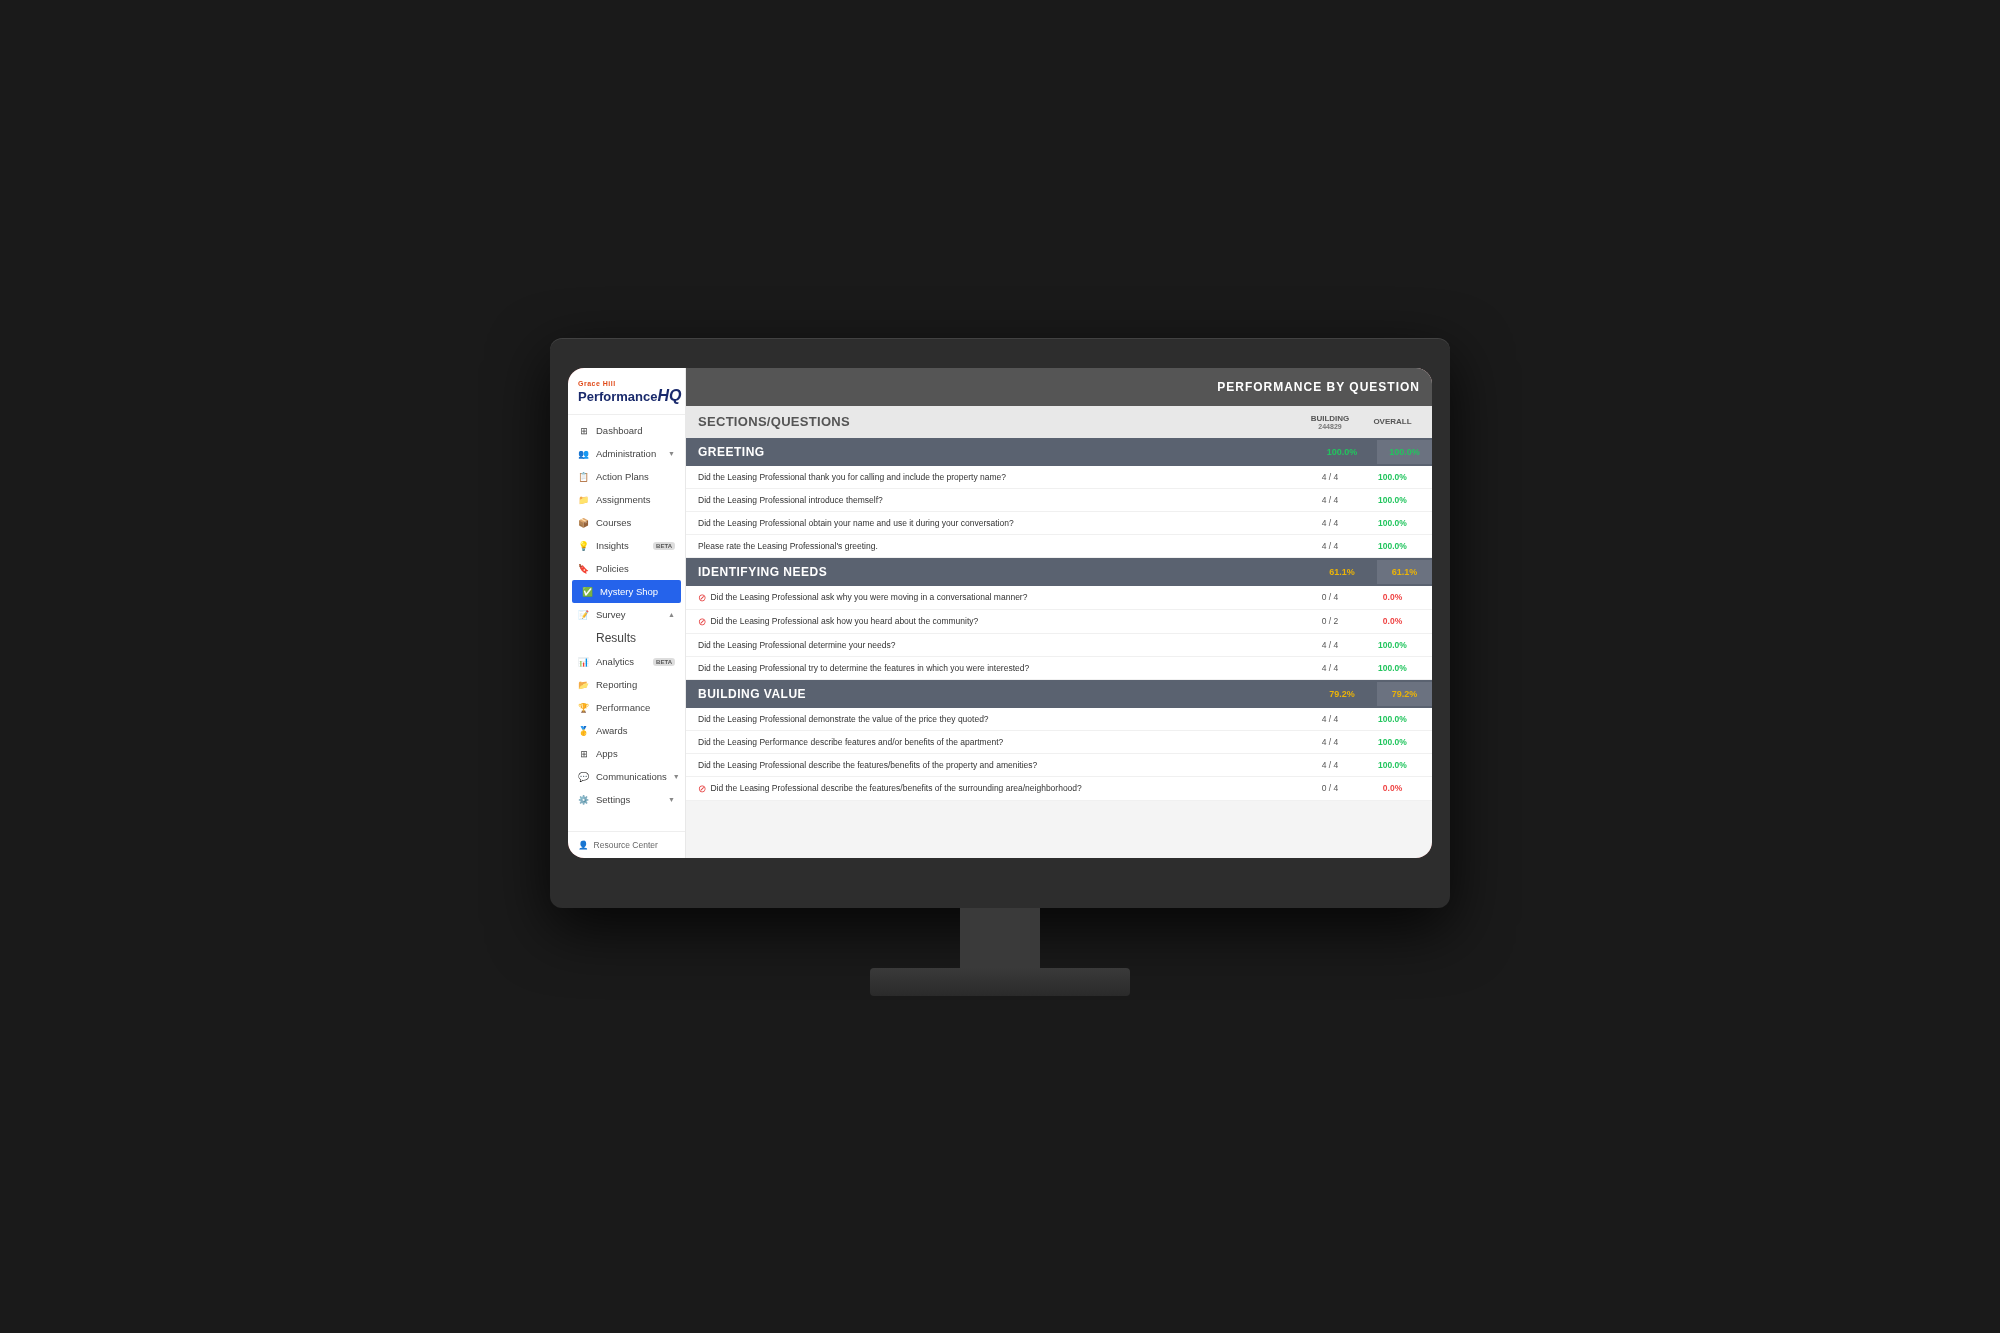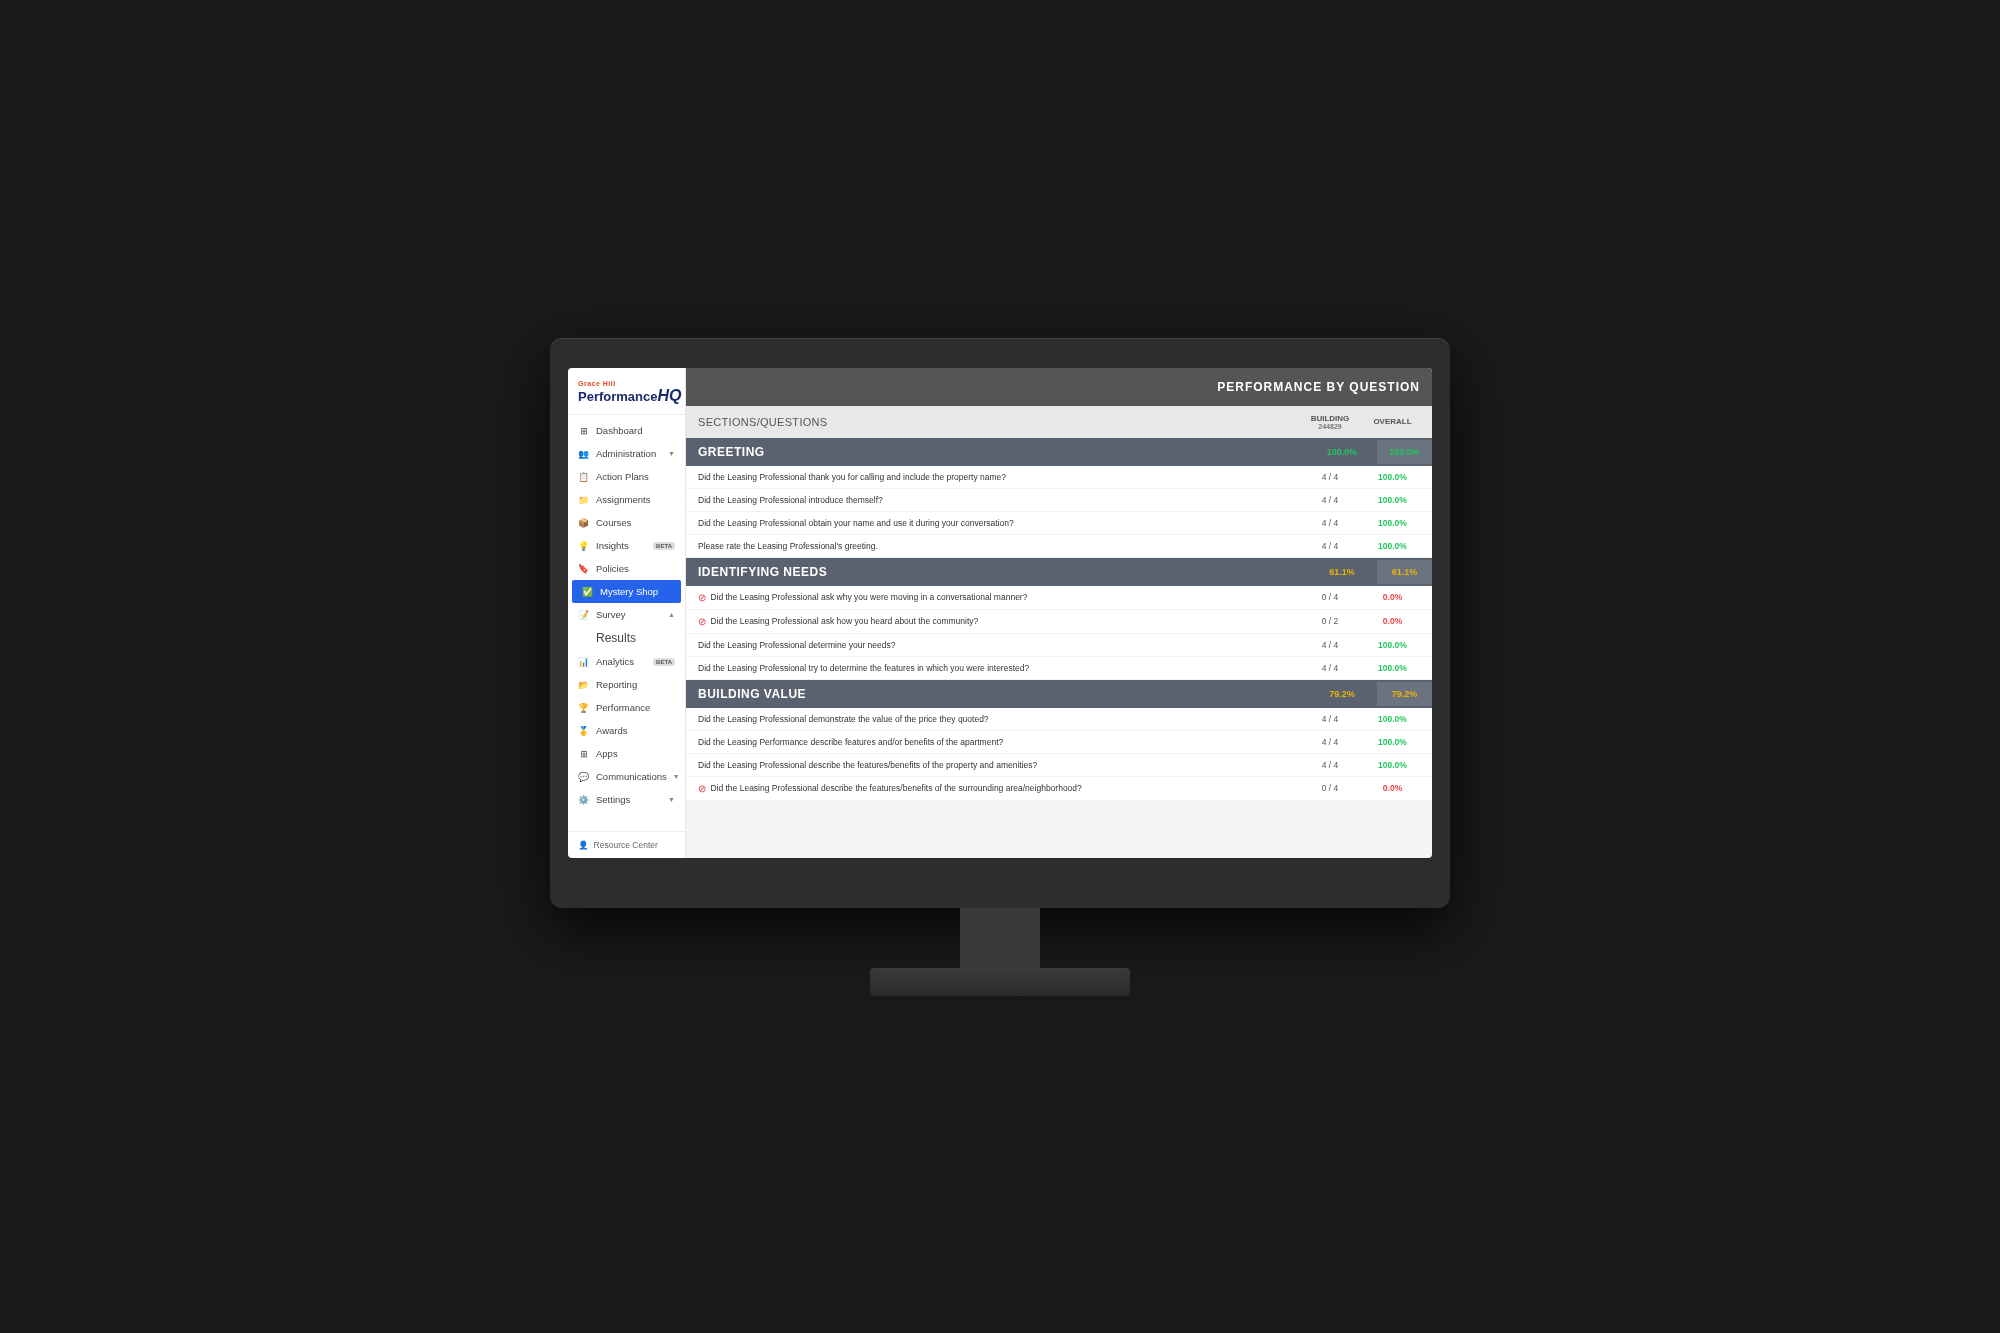--- a/index.html
+++ b/index.html
@@ -19,21 +19,21 @@
 
     .monitor-bezel {
       background: #2d2d2d;
       border-radius: 12px;
       padding: 18px 18px 50px 18px;
       box-shadow: 0 20px 60px rgba(0,0,0,0.8), inset 0 1px 0 rgba(255,255,255,0.1);
     }
 
     .screen {
       background: #7f1d1d;
-      border-radius: 4px;
+      border-radius: 16px;
       overflow: hidden;
       display: flex;
       flex-direction: row;
       height: 490px;
       margin-top: 12px;
     }
 
     .monitor-stand-neck {
       width: 80px;
       height: 60px;
@@ -179,22 +179,22 @@
 
     .table-header-row {
       display: flex;
       background: #e8e8e8;
       padding: 8px 12px;
       align-items: center;
     }
 
     .col-question {
       flex: 1;
-      font-size: 11px;
-      font-weight: normal;
+      font-size: 13px;
+      font-weight: bold;
       color: #555;
       letter-spacing: 0.3px;
     }
 
     .col-current {
       width: 70px;
       text-align: center;
       font-size: 8px;
       font-weight: bold;
       color: #555;

